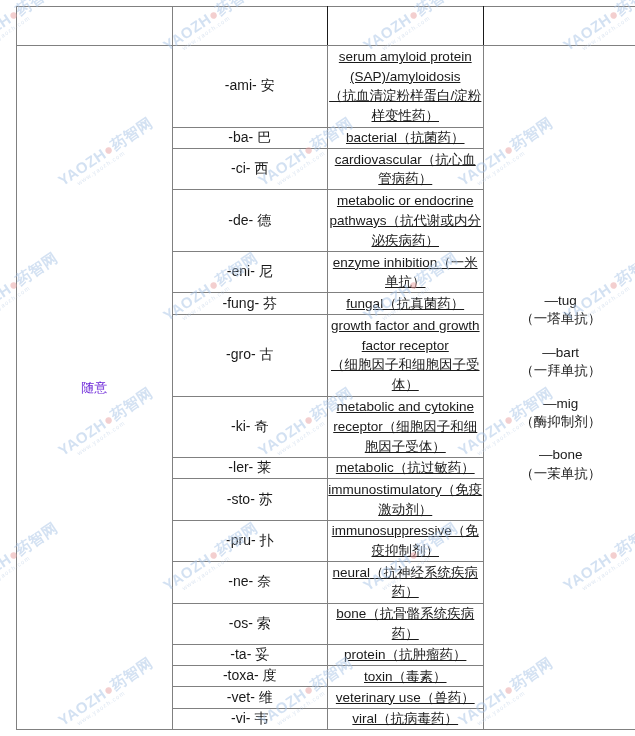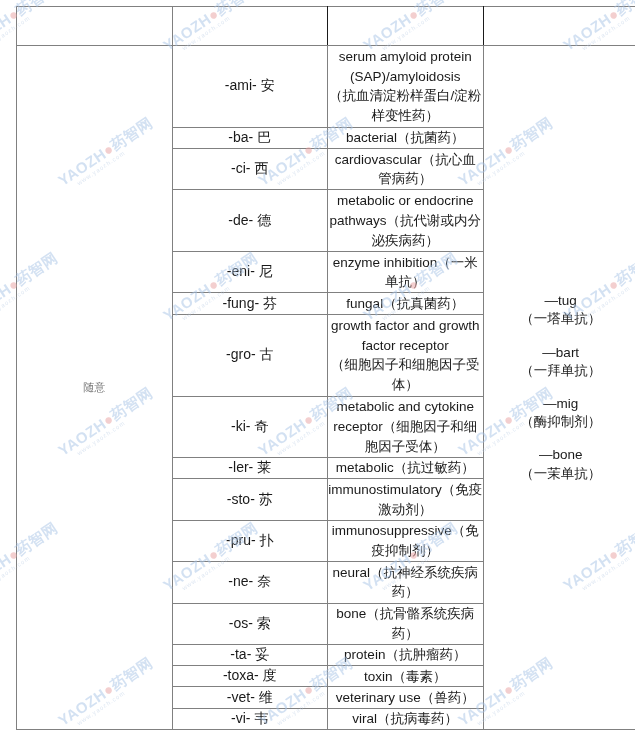--- a/index.html
+++ b/index.html
@@ -50,35 +50,36 @@
     height: 36px;
     border: 1px solid #1279c4;
     letter-spacing: 0.5px;
   }
   thead th.hdr-sep {
     border-left: 1px solid #1a1a1a;
     border-right: 1px solid #1a1a1a;
   }
 
   td.col-prefix {
-    font-size: 11px;
-    color: #737373;
+    font-size: 13px;
+    color: #6d28d9;
     width: 54px;
   }
   td.col-stem {
     font-size: 14px;
     color: #1a1a1a;
     width: 61px;
     white-space: nowrap;
   }
   td.col-desc {
     font-size: 13.5px;
     color: #1a1a1a;
     padding: 3px 6px;
     line-height: 1.45;
+    text-decoration: underline;
   }
   td.col-root {
     font-size: 13.5px;
     color: #1a1a1a;
     width: 79px;
     line-height: 1.5;
   }
 
   td.col-root .root-stack {
     display: flex;

